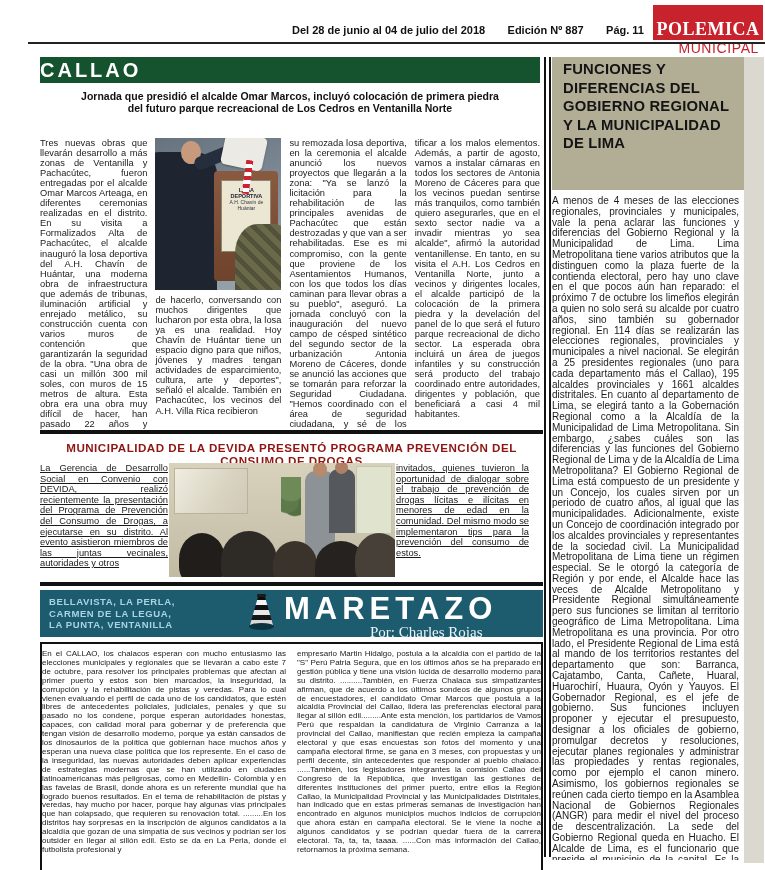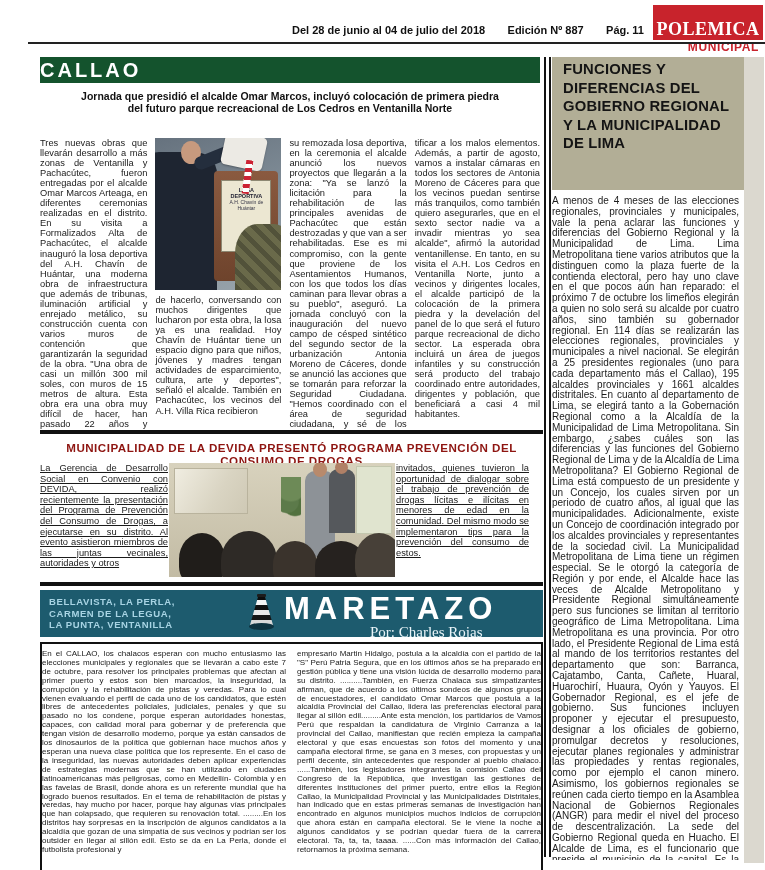--- a/index.html
+++ b/index.html
@@ -7,21 +7,21 @@
         font-family:"Liberation Sans", sans-serif;color:#1a1a1a;border-radius:6px;}
 
   
   .header-meta{position:absolute;top:24px;left:292px;width:352px;display:flex;
                justify-content:space-between;font-weight:bold;font-size:11px;color:#111;}
   .logo{position:absolute;top:5px;right:2px;width:110px;height:38px;background:#c8232c;
         display:flex;flex-direction:column;}
   .logo-top{flex:1;color:#fff;font-family:"Liberation Serif",serif;font-weight:bold;
             font-size:18px;text-align:center;letter-spacing:.5px;padding-top:14px;}
   .logo-band{height:25px;background:#fff;display:flex;justify-content:flex-end;align-items:center;
-             font-size:12px;font-weight:bold;color:#c8232c;padding-right:4px;letter-spacing:.6px;}
+             font-size:14px;font-weight:normal;color:#c8232c;padding-right:4px;letter-spacing:.6px;}
   .logo-foot{height:4px;background:#c8232c;}
   .rule-top{position:absolute;top:42px;left:28px;width:737px;height:2px;background:#222;}
 
   
   .callao{position:absolute;top:57px;left:40px;width:500px;height:26px;background:#14532d;
           color:#fff;font-weight:bold;font-size:20px;letter-spacing:3px;text-align:left;
           line-height:27px;}
   .kicker{position:absolute;top:90px;left:40px;width:500px;text-align:center;font-weight:bold;
           font-size:10.5px;line-height:12px;color:#111;}
   .headline1{position:absolute;top:115px;left:40px;width:500px;text-align:center;font-weight:bold;

